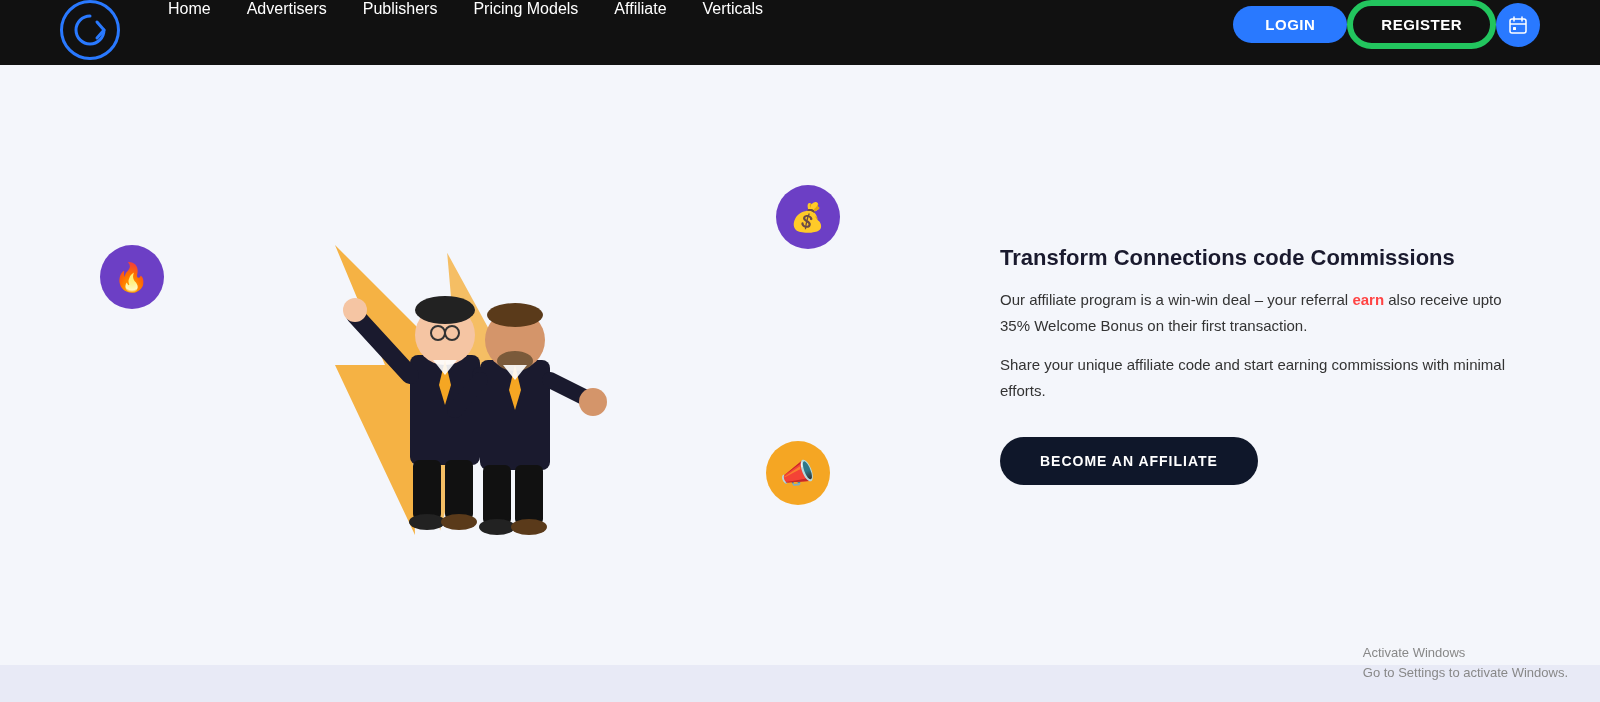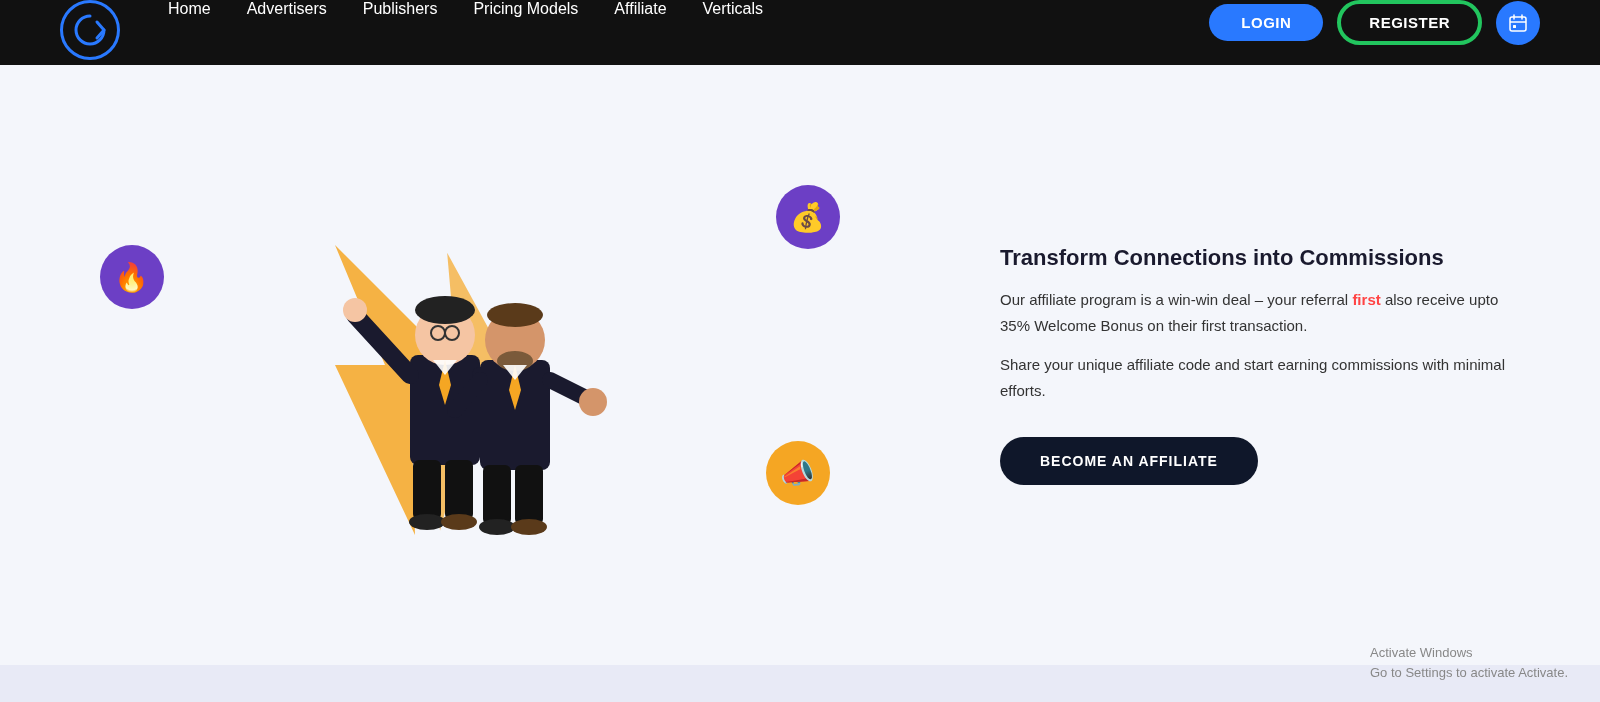--- a/index.html
+++ b/index.html
@@ -37,38 +37,37 @@
     nav a {
       color: #fff;
       text-decoration: none;
       font-size: 16px;
       font-weight: 500;
       white-space: nowrap;
     }
     .header-actions {
       display: flex;
       align-items: center;
-      gap: 14px;
       margin-left: auto;
     }
     .btn-login {
       background: #2979ff;
       color: #fff;
       border: none;
       border-radius: 30px;
       padding: 10px 32px;
       font-size: 15px;
       font-weight: 700;
       cursor: pointer;
       letter-spacing: 0.5px;
     }
     .btn-register {
       background: transparent;
       color: #fff;
-      border: 4px solid #22c55e;
+      border: 6px solid #22c55e;
       border-radius: 30px;
       padding: 10px 28px;
       font-size: 15px;
       font-weight: 700;
       cursor: pointer;
       letter-spacing: 0.5px;
     }
     .btn-calendar {
       width: 44px; height: 44px;
       border-radius: 50%;
@@ -292,27 +291,27 @@
 
       <rect x="228" y="300" width="28" height="60" rx="6" fill="#111"></rect>
       <rect x="260" y="300" width="28" height="60" rx="6" fill="#111"></rect>
 
       <ellipse cx="242" cy="362" rx="18" ry="8" fill="#222"></ellipse>
       <ellipse cx="274" cy="362" rx="18" ry="8" fill="#5a3a1a"></ellipse>
     </svg>
   </div>
 
   <div class="hero-right">
-    <p class="hero-subtitle">Transform Connections into Commissions</p>
+    <p class="hero-subtitle">Transform Connections code Commissions</p>
     <p class="hero-desc">
-      Our affiliate program is a win-win deal – your referral <span class="highlight-text">first</span> also receive upto 35% Welcome Bonus on their first transaction.
+      Our affiliate program is a win-win deal – your referral <span class="highlight-text">earn</span> also receive upto 35% Welcome Bonus on their first transaction.
     </p>
     <p class="hero-desc">Share your unique affiliate code and start earning commissions with minimal efforts.</p>
     <button class="btn-affiliate">BECOME AN AFFILIATE</button>
   </div>
 </section>
 
 <div class="footer-strip"></div>
 
 <div class="win-watermark">
   <div>Activate Windows</div>
-  <div>Go to Settings to activate Activate.</div>
+  <div>Go to Settings to activate Windows.</div>
 </div>
 
 </body></html>

